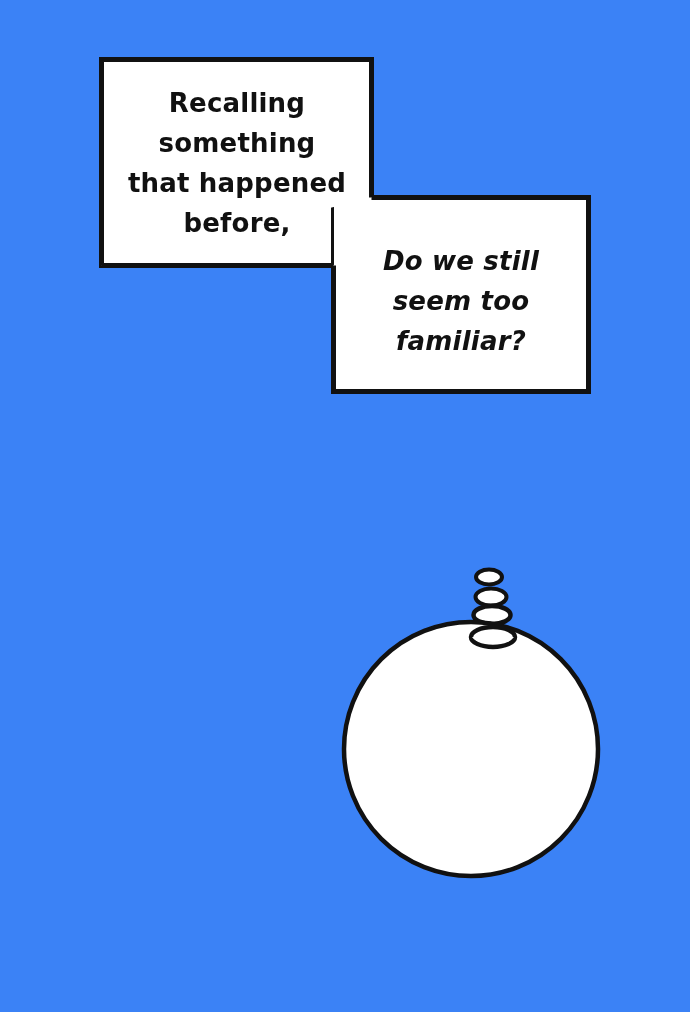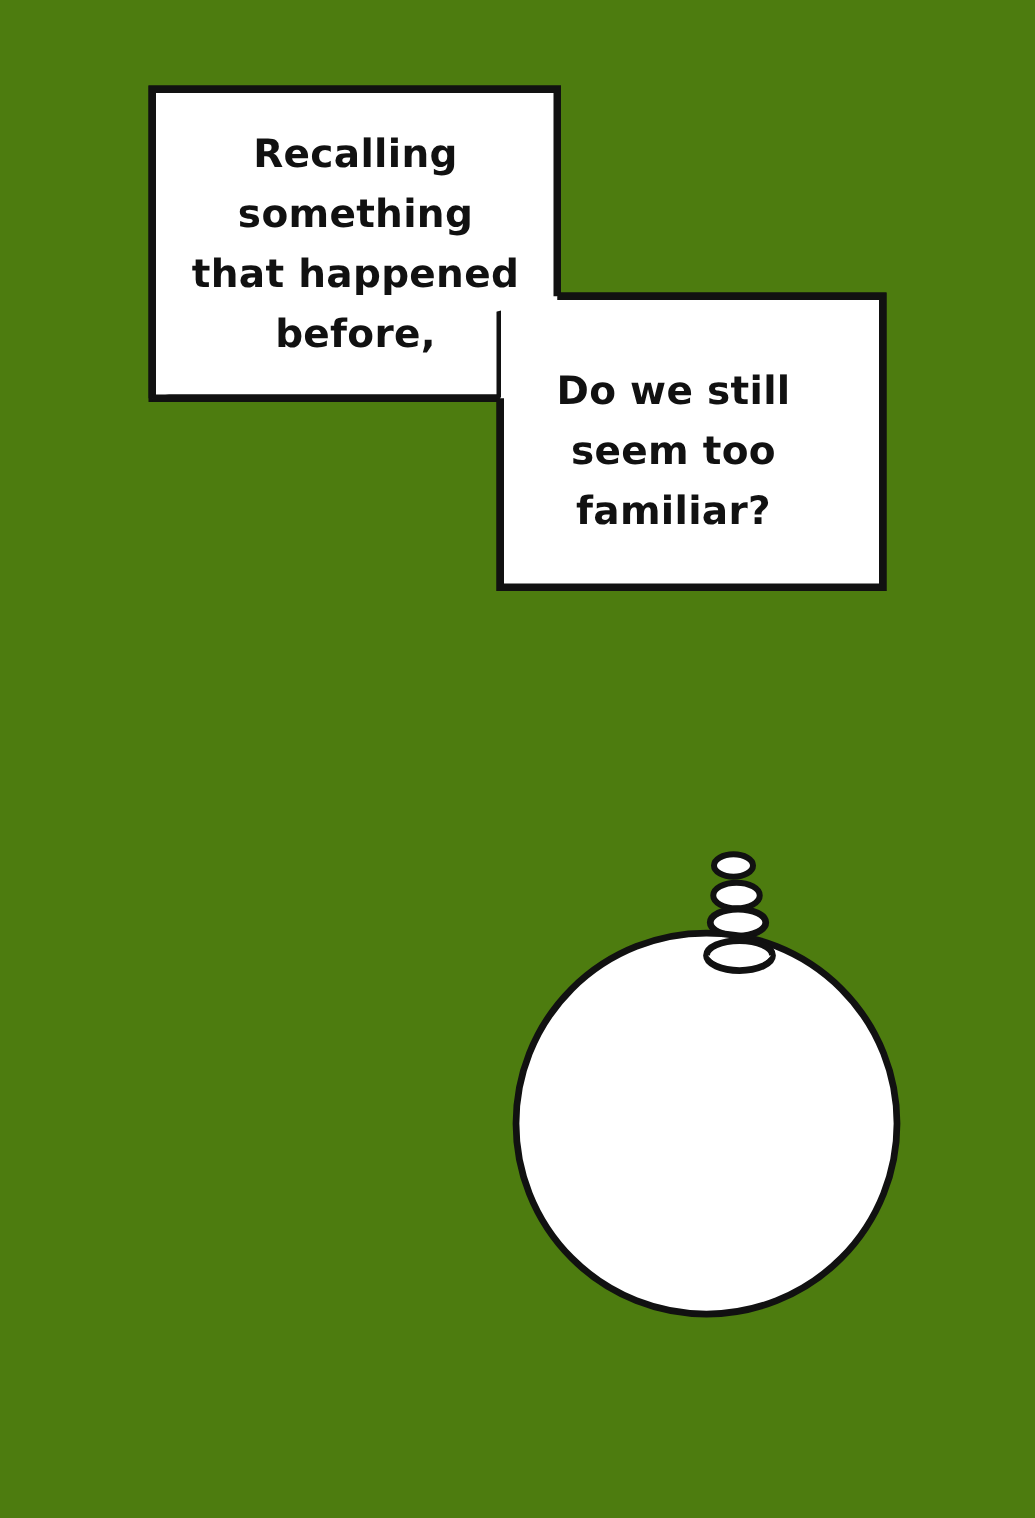--- a/index.html
+++ b/index.html
@@ -8,21 +8,21 @@
     padding: 0;
     background: #ffffff;
   }
   body {
     font-family: "DejaVu Sans", sans-serif;
   }
   #page {
     position: relative;
     width: 690px;
     height: 1012px;
-    background: #4d7c0f;
+    background: #3b82f6;
     overflow: hidden;
   }
   #comic-svg {
     position: absolute;
     left: 0;
     top: 0;
     width: 690px;
     height: 1012px;
     display: block;
   }
@@ -59,23 +59,24 @@
     line-height: 40px;
     font-size: 26px;
     -webkit-font-smoothing: antialiased;
   }
   #panel1-text {
     left: 104px;
     top: 83px;
     width: 266px;
   }
   #panel2-text {
-    left: 328px;
+    left: 340px;
     top: 241px;
     width: 242px;
+    font-style: italic;
   }
   #bubble-text {
     left: 352px;
     top: 682px;
     width: 238px;
     line-height: 41px;
   }
 </style>
 </head>
 <body>

